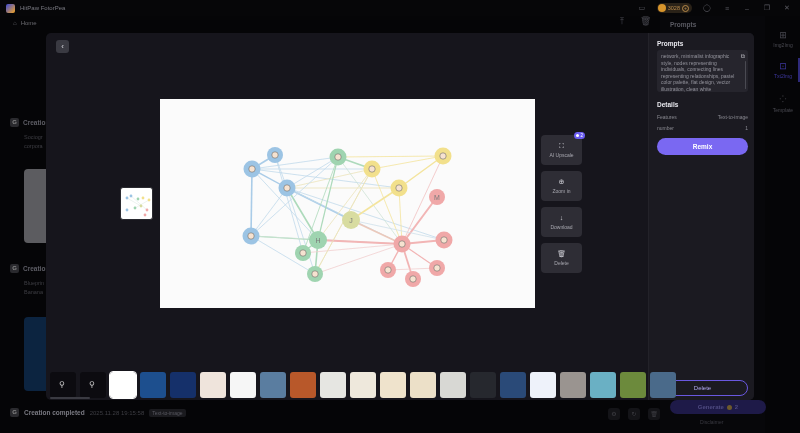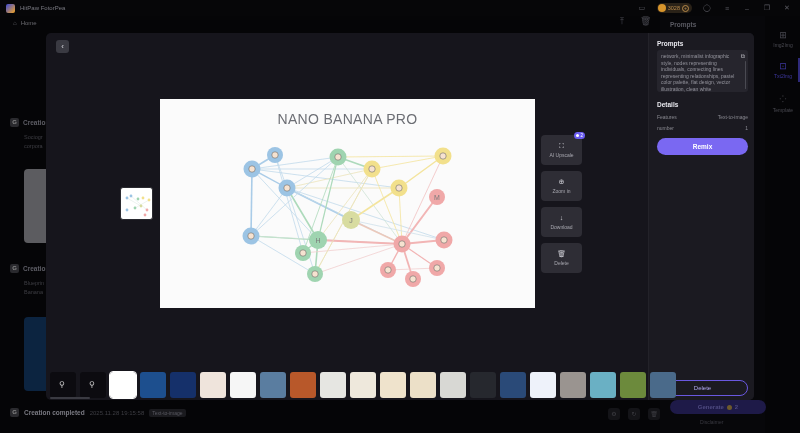--- a/index.html
+++ b/index.html
@@ -196,21 +196,20 @@
         <circle cx="20" cy="18" r="1.4" fill="#d8dca0"></circle>
           <circle cx="22" cy="10" r="1.4" fill="#f2e08c"></circle>
         <circle cx="28" cy="12" r="1.4" fill="#f2e08c"></circle>
           <circle cx="26" cy="22" r="1.4" fill="#f0a8a8"></circle>
         <circle cx="24" cy="27" r="1.4" fill="#f0a8a8"></circle>
           <circle cx="6" cy="22" r="1.4" fill="#9cc4e4"></circle>
       </svg>
     </div>
 
     <div class="main-image">
-      <div class="img-title">NANO BANANA PRO</div>
       <svg width="375" height="209" viewBox="0 0 375 209" style="position:absolute;left:0;top:0;">
         <g stroke-width="0.8" fill="none" opacity="0.85">
           <line x1="92" y1="70" x2="115" y2="56" stroke="#9cc4e4" stroke-width="1.8"></line>
           <line x1="92" y1="70" x2="91" y2="137" stroke="#9cc4e4" stroke-width="1.6"></line>
           <line x1="92" y1="70" x2="127" y2="89" stroke="#9cc4e4" stroke-width="1.4"></line>
           <line x1="92" y1="70" x2="178" y2="58" stroke="#b8d4e8"></line>
           <line x1="92" y1="70" x2="212" y2="70" stroke="#b8d4e8"></line>
           <line x1="92" y1="70" x2="239" y2="89" stroke="#b8d4e8"></line>
           <line x1="92" y1="70" x2="158" y2="141" stroke="#b8d4e8"></line>
           <line x1="115" y1="56" x2="127" y2="89" stroke="#b8d4e8"></line>

